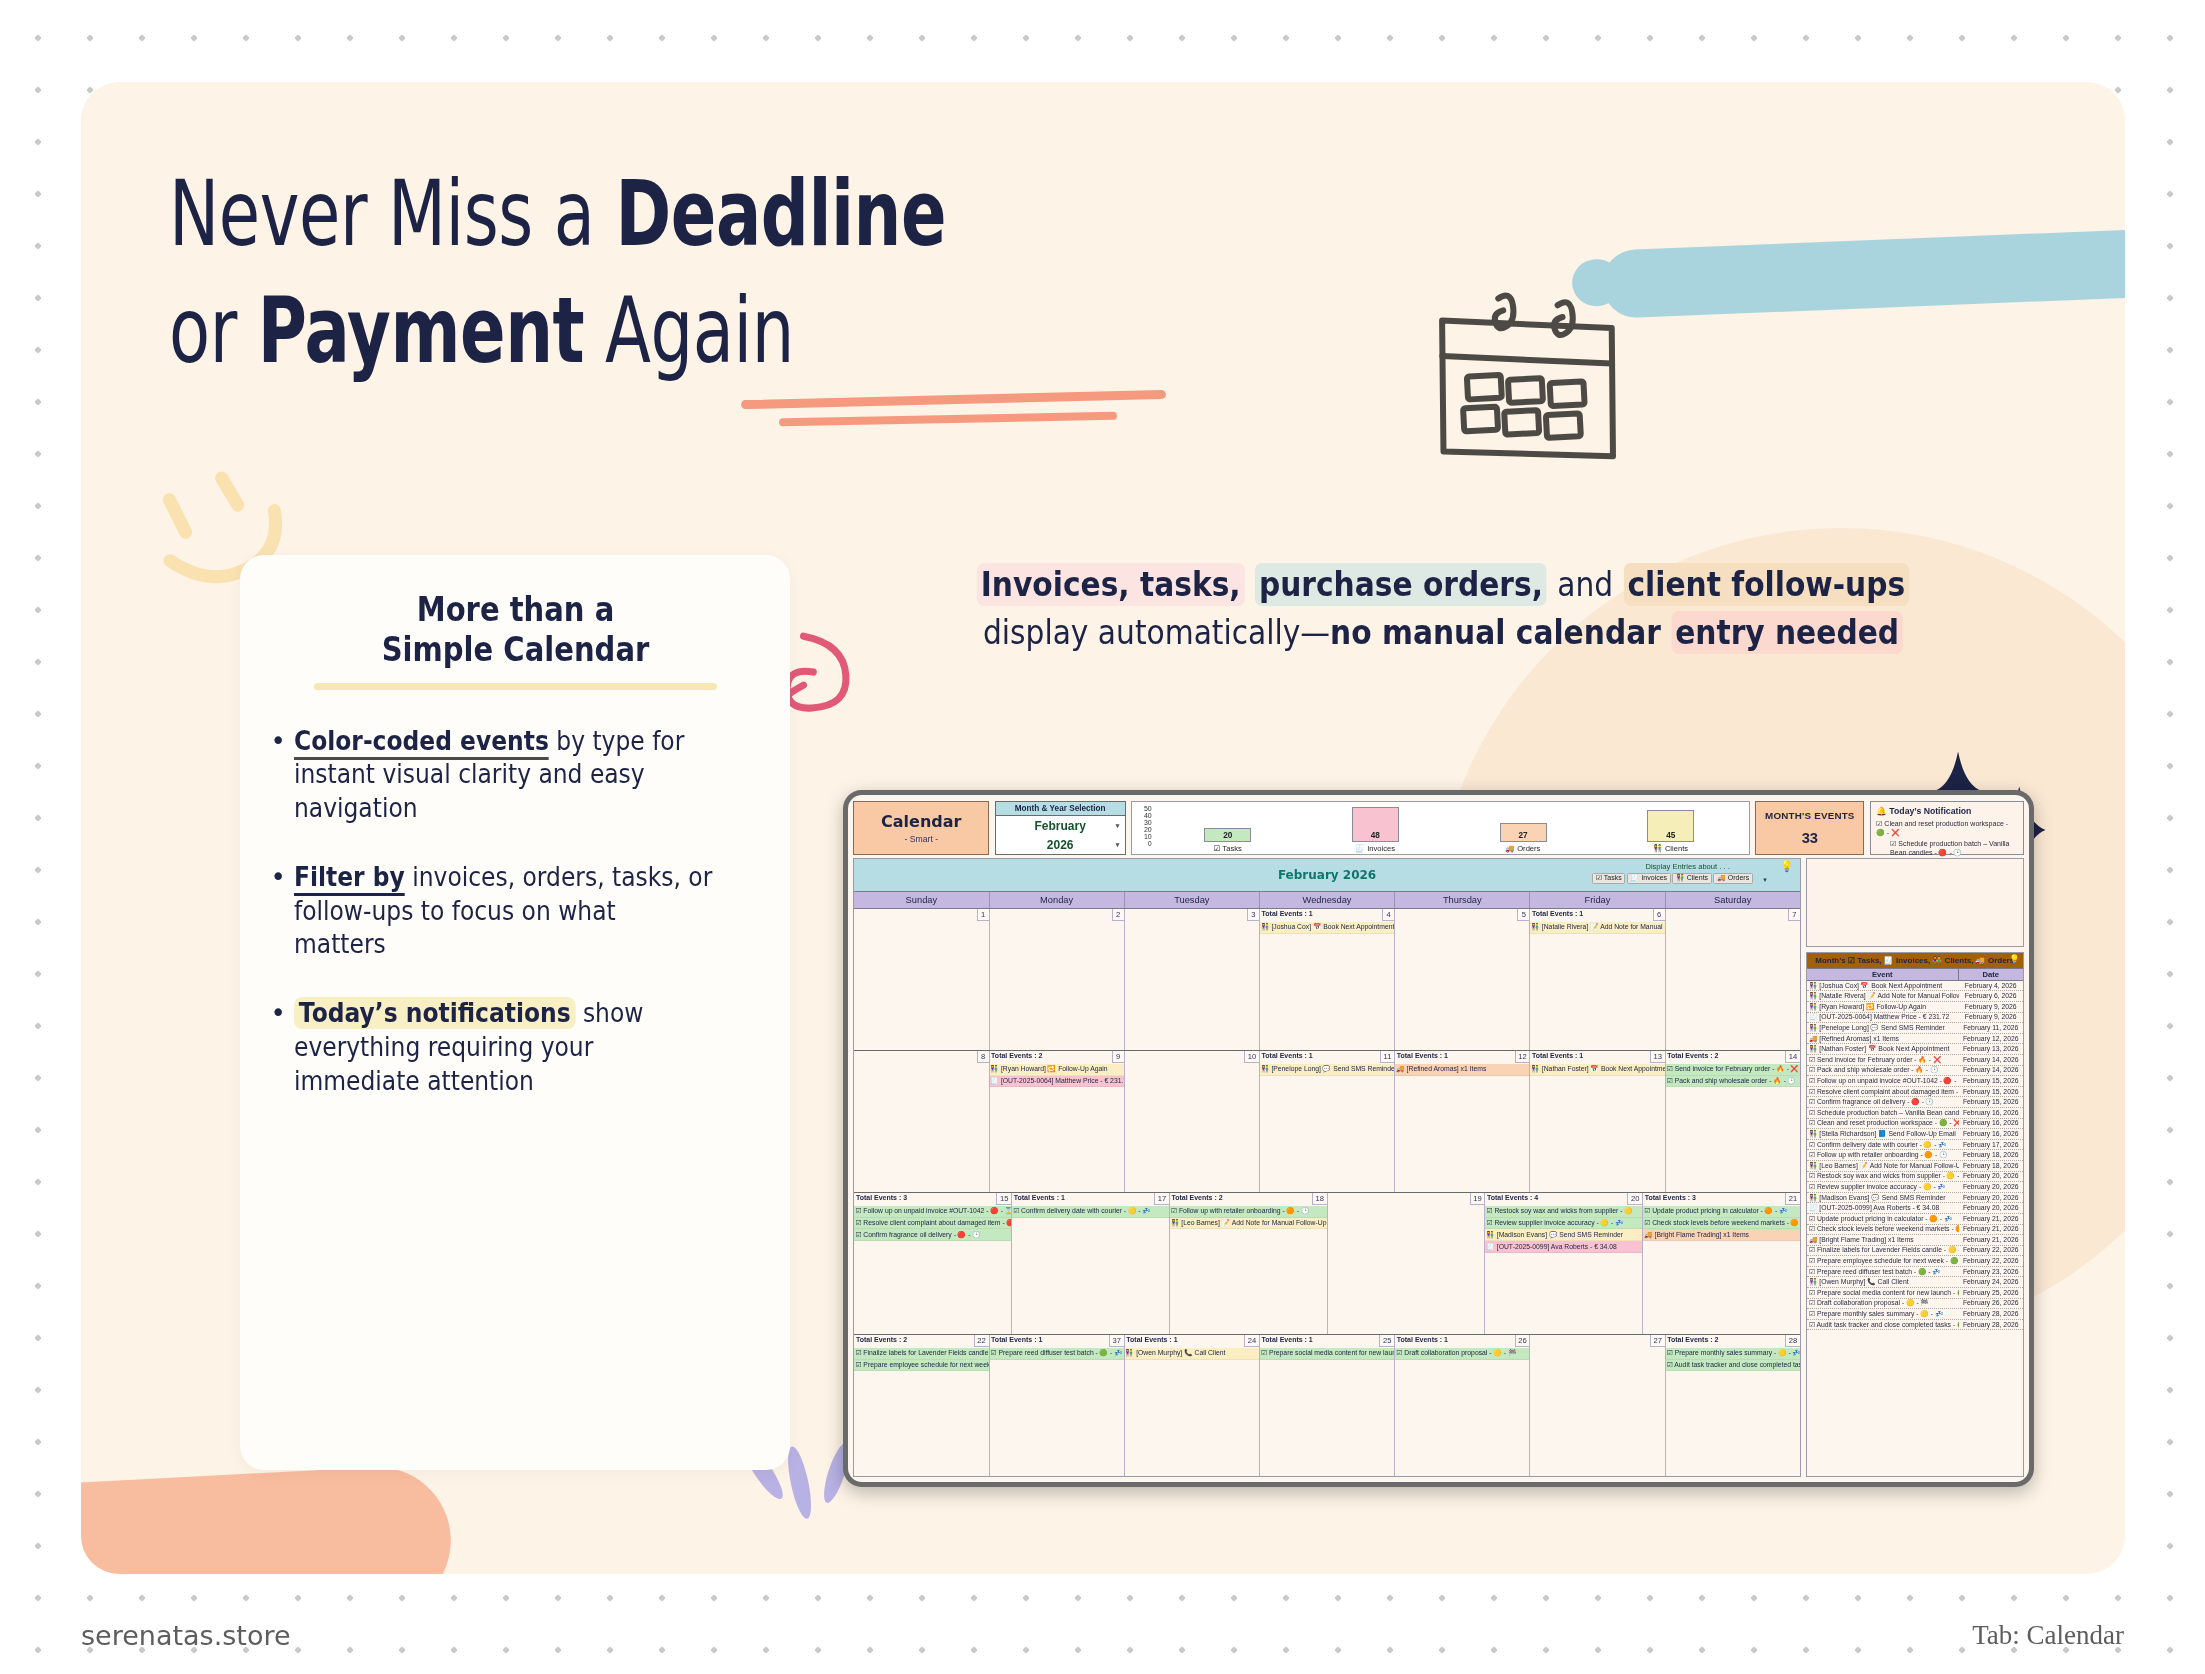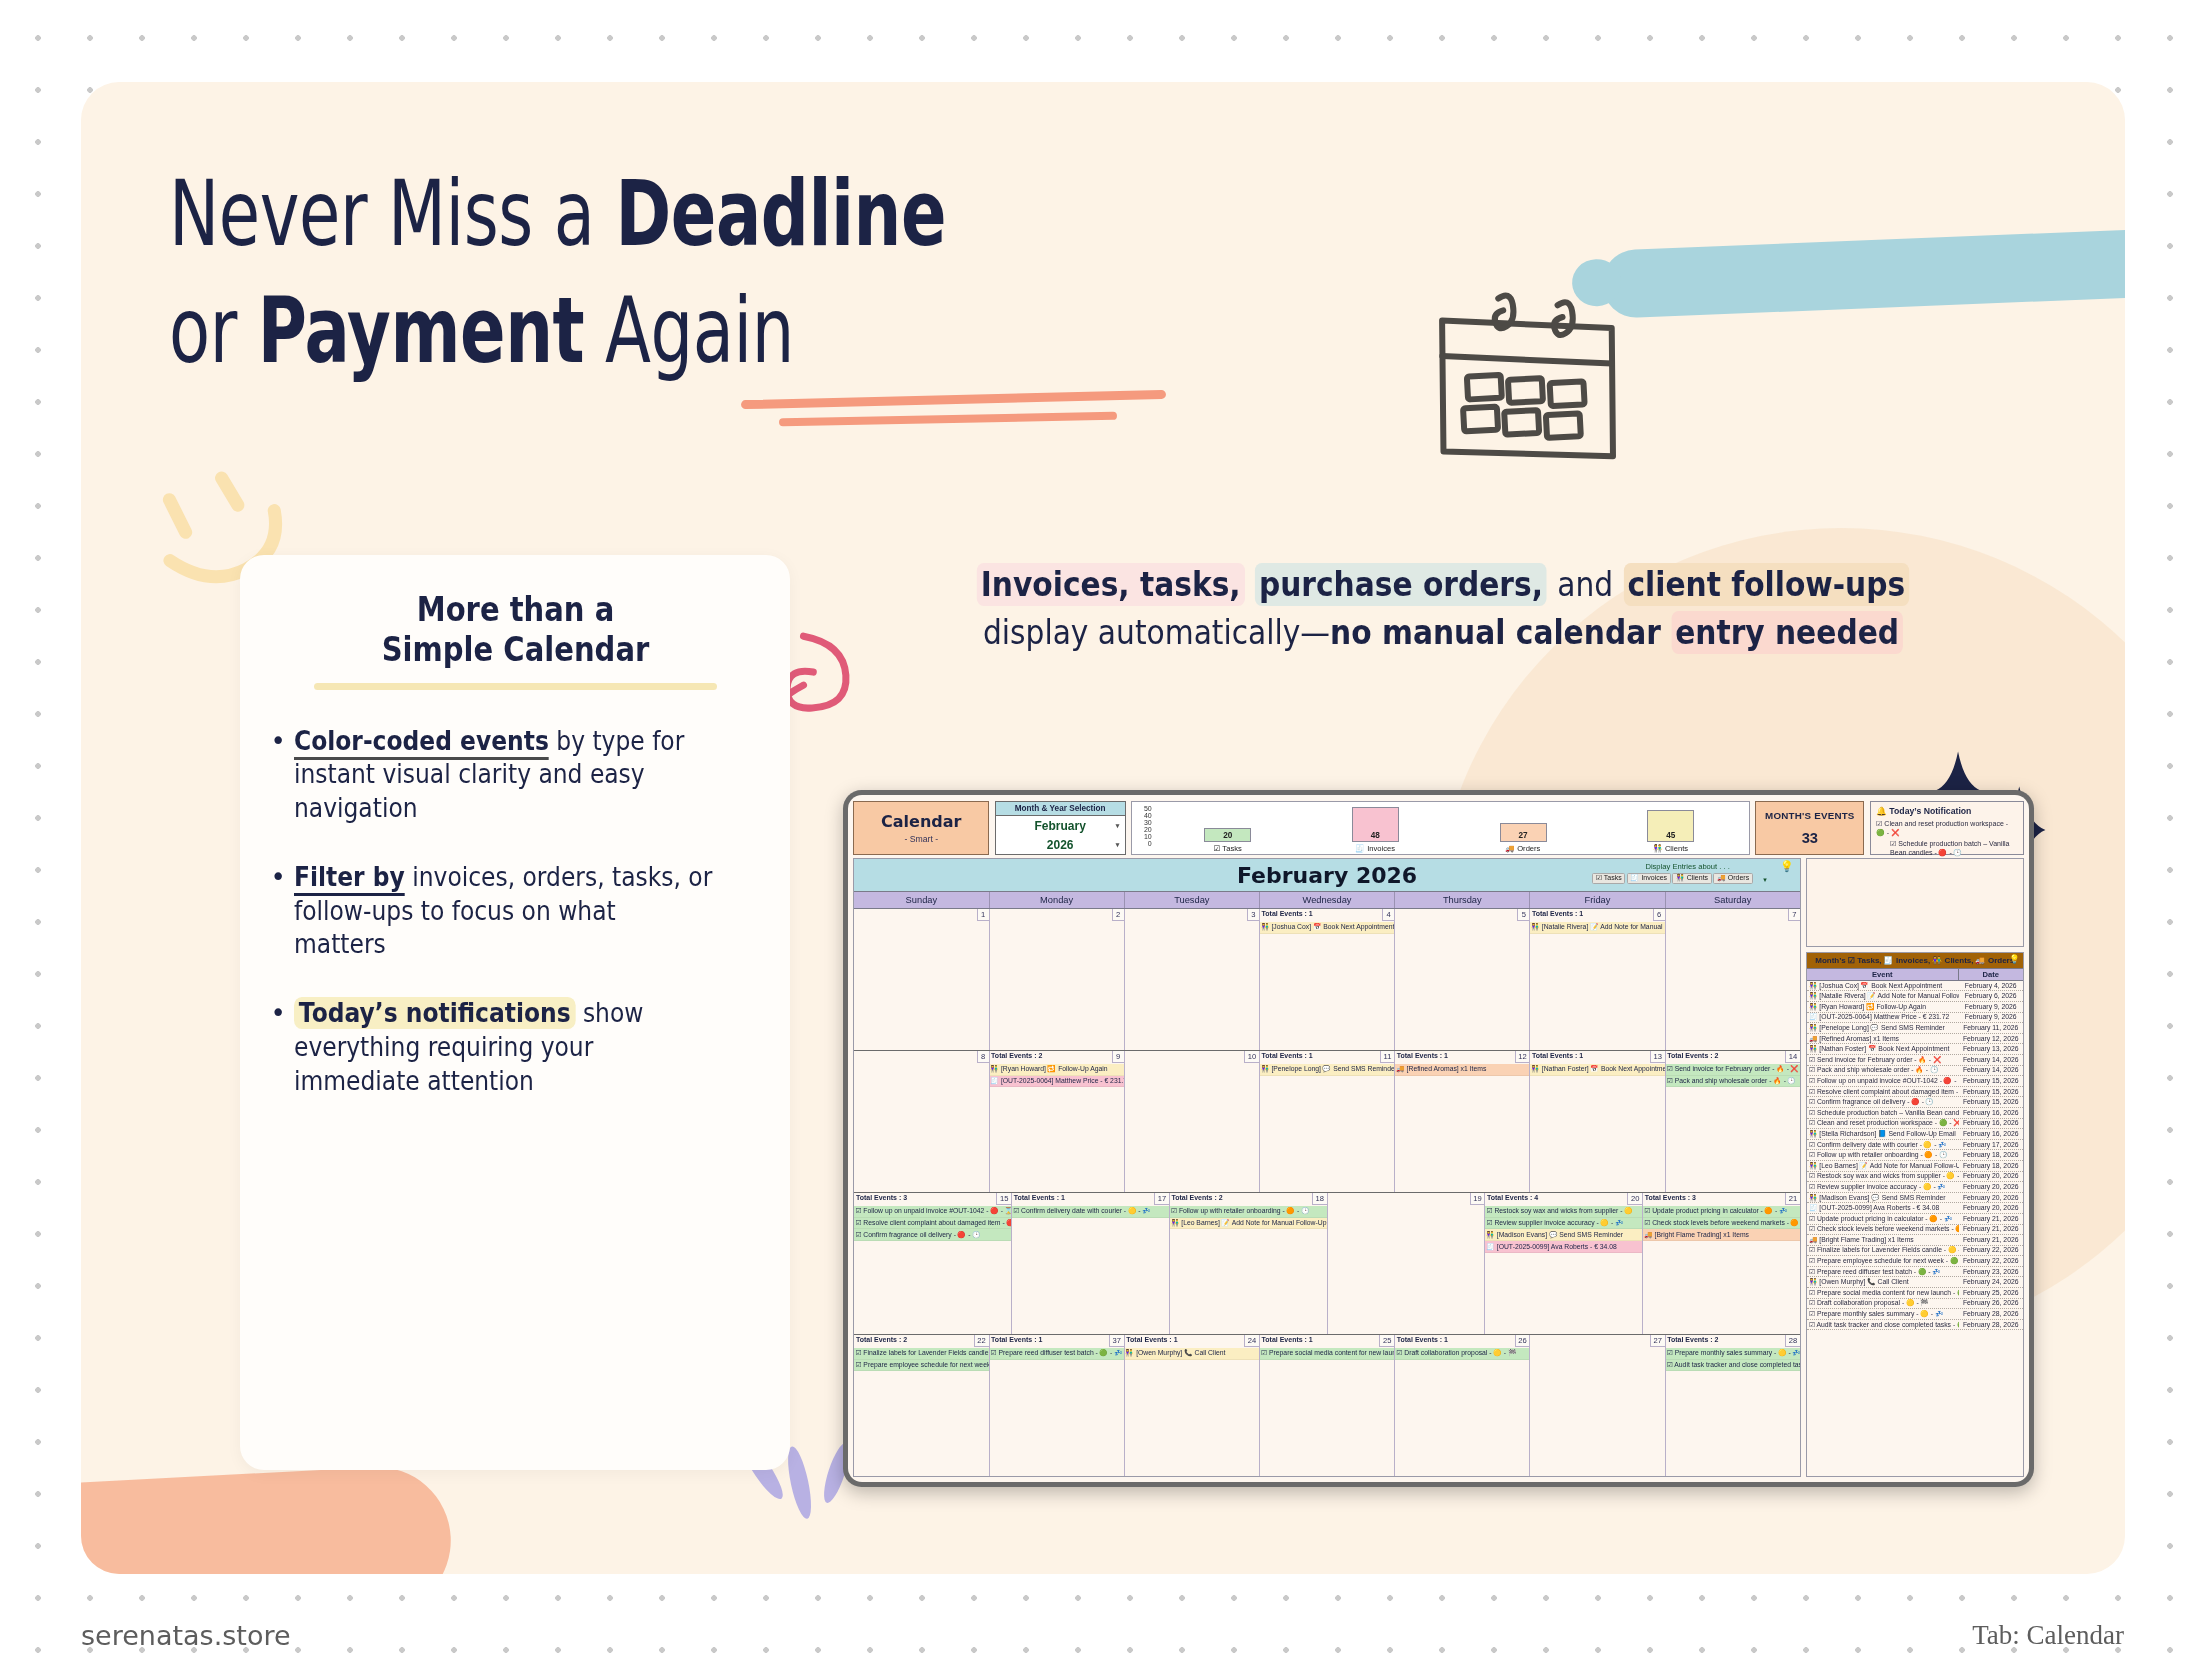--- a/index.html
+++ b/index.html
@@ -180,21 +180,21 @@
 
   #notif{ width:154px; border:1.1px solid #8a8a99; background:#fdf3ea; padding:4.4px 5.4px; }
   #notif .nt{ font-size:8.7px; font-weight:bold; color:#1c2345; margin-bottom:3.8px; }
   #notif .nrow{ font-size:7px; color:#2a2a40; margin-bottom:2.7px; line-height:1.25;}
   #notif .i1{ padding-left:14px; } #notif .i2{ padding-left:28px; }
 
   
   #ss-body{ flex:1; display:flex; gap:4.9px; padding:0 4.9px 4.9px 4.9px; }
   #cal-wrap{ flex:1; border:1.1px solid #9a9aa8; display:flex; flex-direction:column; background:#fdf6ef;}
   #cal-band{ background:#b6dde4; height:32px; position:relative; display:flex; align-items:center; justify-content:center;}
-  #cal-band .mtitle{ font-size:22px; font-weight:bold; color:#0f172a; font-family:"DejaVu Sans",sans-serif;}
+  #cal-band .mtitle{ font-size:12px; font-weight:bold; color:#0f766e; font-family:"DejaVu Sans",sans-serif;}
   #cal-band .disp{ position:absolute; right:70px; top:2.2px; font-size:7.6px; color:#14532d;}
   #cal-band .filters{ position:absolute; right:47px; top:13.6px; display:flex; gap:1.6px;}
   .fchip{ background:#e9e6e0; border:0.5px solid #a9a9a9; border-radius:1.6px; font-size:7px; padding:0.5px 2.7px; color:#222; display:flex; align-items:center; gap:1.1px; white-space:nowrap;}
   #cal-band .fcaret{ position:absolute; right:33px; top:16.3px; font-size:7px; color:#14532d;}
   #cal-band .bulb{ position:absolute; right:5.4px; top:1.1px; font-size:11px;}
 
   #dow{ display:flex; background:#c4b8e0; border-top:1.1px solid #7a7a8a; border-bottom:1.1px solid #7a7a8a;}
   #dow div{ flex:1; text-align:center; font-size:9.3px; color:#1c2345; padding:2.7px 0; border-right:0.5px solid #9a92b2;}
   #dow div:last-child{border-right:none;text-align:center;}
 

